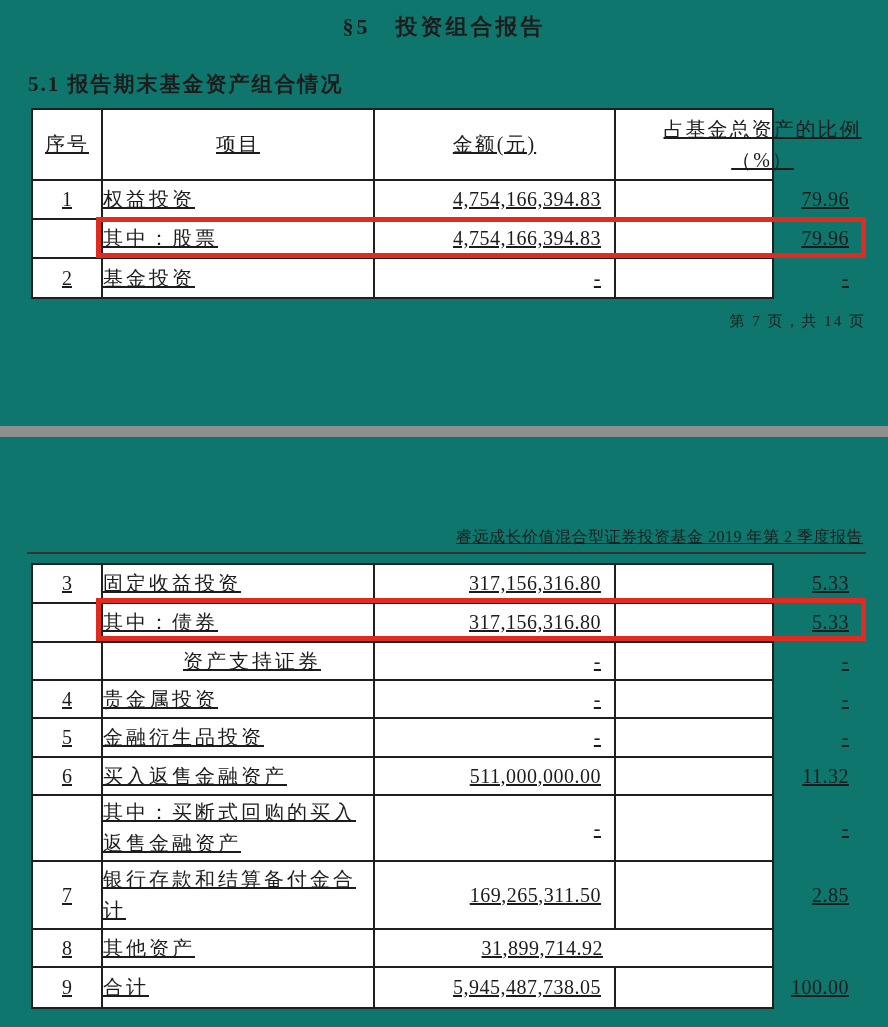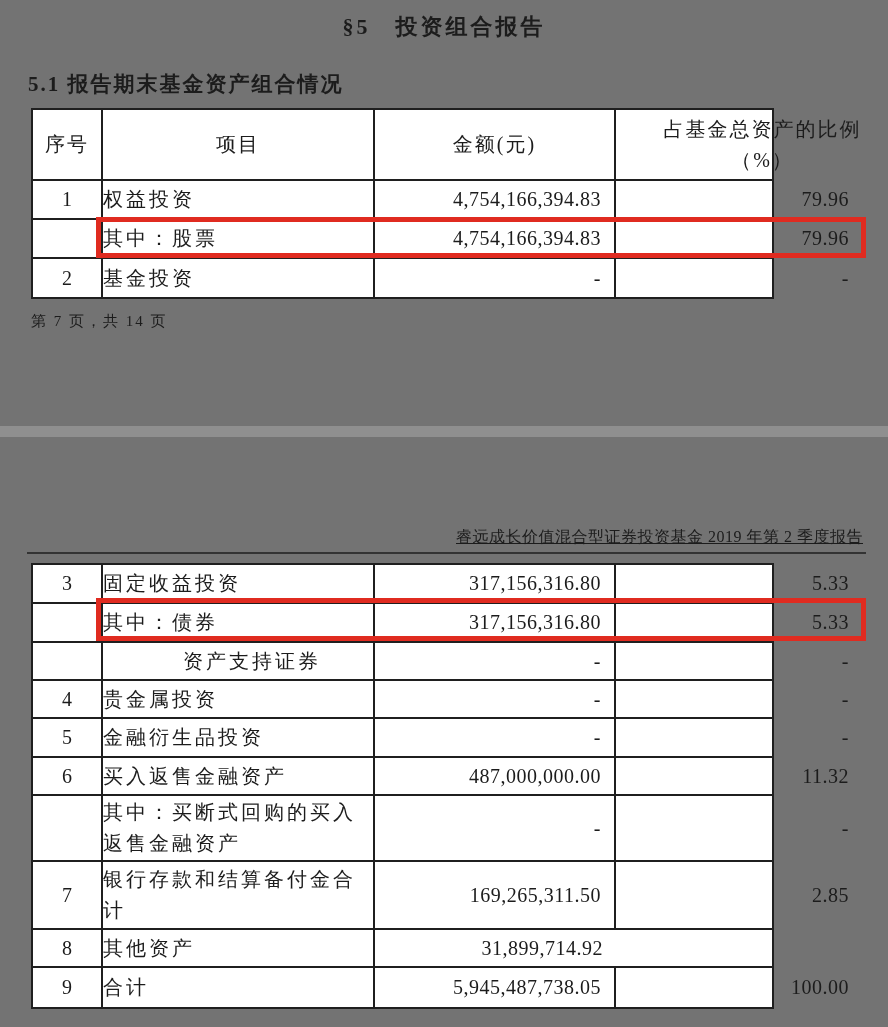--- a/index.html
+++ b/index.html
@@ -7,40 +7,41 @@
     --divider-gray:#8f8f8f;
     --border-dark:#1f1f1f;
     --text-dark:#1c1c1c;
   }
   *{margin:0;padding:0;box-sizing:border-box;}
   html,body{background:#e9e9e9;}
   body{font-family:"Liberation Serif","DejaVu Serif",serif;color:var(--text-dark);}
   .page{
     position:relative;
     width:888px;height:1027px;
-    background:#737373;
+    background:#0f766e;
     overflow:hidden;
     margin:0 auto;
   }
   .doc-title{
     position:absolute;top:12px;left:0;width:100%;
     text-align:center;
     font-size:22px;font-weight:bold;
     letter-spacing:3px;
     white-space:pre-line;
   }
   .section-heading{
     position:absolute;top:70px;left:28px;
     font-size:21px;font-weight:bold;
     letter-spacing:2px;
   }
   .tbl{
     position:absolute;left:31px;width:743px;
     border:2px solid var(--border-dark);
     background:#fff;
+    text-decoration:underline;
   }
   .tbl-1{top:108px;}
   .tbl-2{top:563px;}
   .tr{
     display:grid;
     grid-template-columns:70px 272px 241px 248px;
     border-bottom:2px solid var(--border-dark);
   }
   .tr:last-child{border-bottom:none;}
   .td{
@@ -61,21 +62,21 @@
     letter-spacing:3px;
     white-space:pre-line;
     line-height:1.55;
   }
   .c-item.indent{padding-left:80px;}
   .c-amt{justify-content:flex-end;padding-right:13px;letter-spacing:0.5px;}
   .c-pct{justify-content:flex-end;padding-right:15px;letter-spacing:0.5px;}
   .h71{height:71px;} .h39{height:39px;} .h38{height:38px;} .h66{height:66px;} .h68{height:68px;}
   .page-footer{
     position:absolute;top:312px;left:31px;width:835px;
-    text-align:left;font-size:15px;letter-spacing:2px;
+    text-align:right;font-size:15px;letter-spacing:2px;
   }
   .gray-divider{
     position:absolute;top:426px;left:0;
     width:888px;height:11px;
     background:var(--divider-gray);
   }
   .report-header{
     position:absolute;top:527px;left:0;width:863px;
     text-align:right;
     font-size:16px;letter-spacing:0.5px;text-decoration:underline;
@@ -166,21 +167,21 @@
     </div>
     <div class="tr h39">
       <div class="td c-no">5</div>
       <div class="td c-item">金融衍生品投资</div>
       <div class="td c-amt">-</div>
       <div class="td c-pct">-</div>
     </div>
     <div class="tr h38">
       <div class="td c-no">6</div>
       <div class="td c-item">买入返售金融资产</div>
-      <div class="td c-amt">487,000,000.00</div>
+      <div class="td c-amt">511,000,000.00</div>
       <div class="td c-pct">11.32</div>
     </div>
     <div class="tr h66">
       <div class="td c-no"></div>
       <div class="td c-item">其中：买断式回购的买入
 返售金融资产</div>
       <div class="td c-amt">-</div>
       <div class="td c-pct">-</div>
     </div>
     <div class="tr h68">

